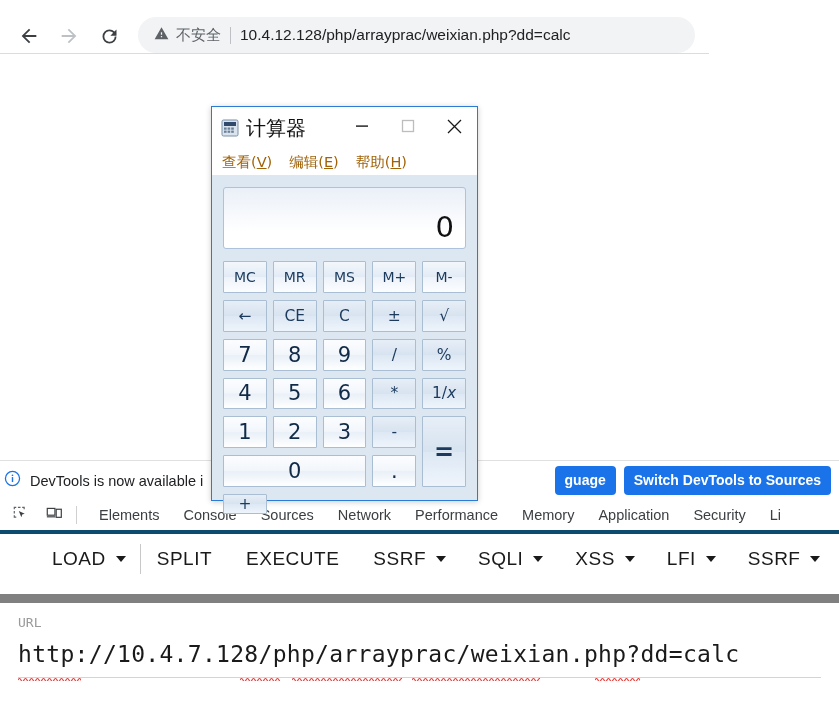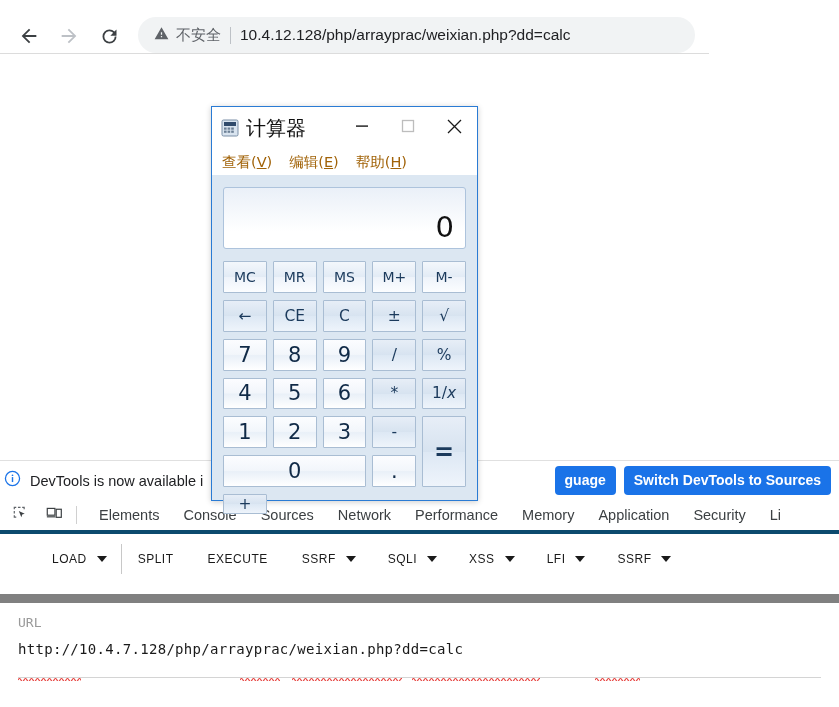--- a/index.html
+++ b/index.html
@@ -95,21 +95,21 @@
   }
 
   
   .hackbar {
     position: absolute; left: 0; top: 535px; width: 839px; height: 47px;
     background: #ffffff; display: flex; align-items: center;
     overflow: hidden;
   }
   .hb-item {
     display: flex; align-items: center; cursor: pointer;
-    font-size: 12px; letter-spacing: .5px; color: #1a1a1a;
+    font-size: 19px; letter-spacing: .5px; color: #1a1a1a;
     font-family: "Liberation Sans", sans-serif;
     white-space: nowrap; flex: 0 0 auto;
   }
   .hb-label { padding: 4px 2px; }
   .hb-caret {
     margin-left: 8px; width: 0; height: 0;
     border-left: 5px solid transparent; border-right: 5px solid transparent;
     border-top: 6px solid #1a1a1a; flex: 0 0 auto;
   }
   .hb-sep { width: 1px; height: 30px; background: #c8c8c8; flex: 0 0 auto; }
@@ -122,21 +122,21 @@
 
   
   .url-area { position: absolute; left: 0; top: 603px; width: 839px; height: 104px; background:#fff; }
   .url-label {
     position: absolute; left: 18px; top: 12px;
     font-size: 13px; color: #9a9a9a;
     font-family: "DejaVu Sans Mono", monospace;
   }
   .url-value {
     position: absolute; left: 18px; top: 38px;
-    font-size: 14px; color: #1a1a1a; letter-spacing: .3px;
+    font-size: 23px; color: #1a1a1a; letter-spacing: .3px;
     font-family: "DejaVu Sans Mono", monospace;
     white-space: nowrap;
   }
   .url-underline {
     position: absolute; left: 18px; top: 74px; width: 803px; height: 1px;
     background: #d4d4d4;
   }
   .sq { position: absolute; height: 4px; top: 64px; }
 
   

